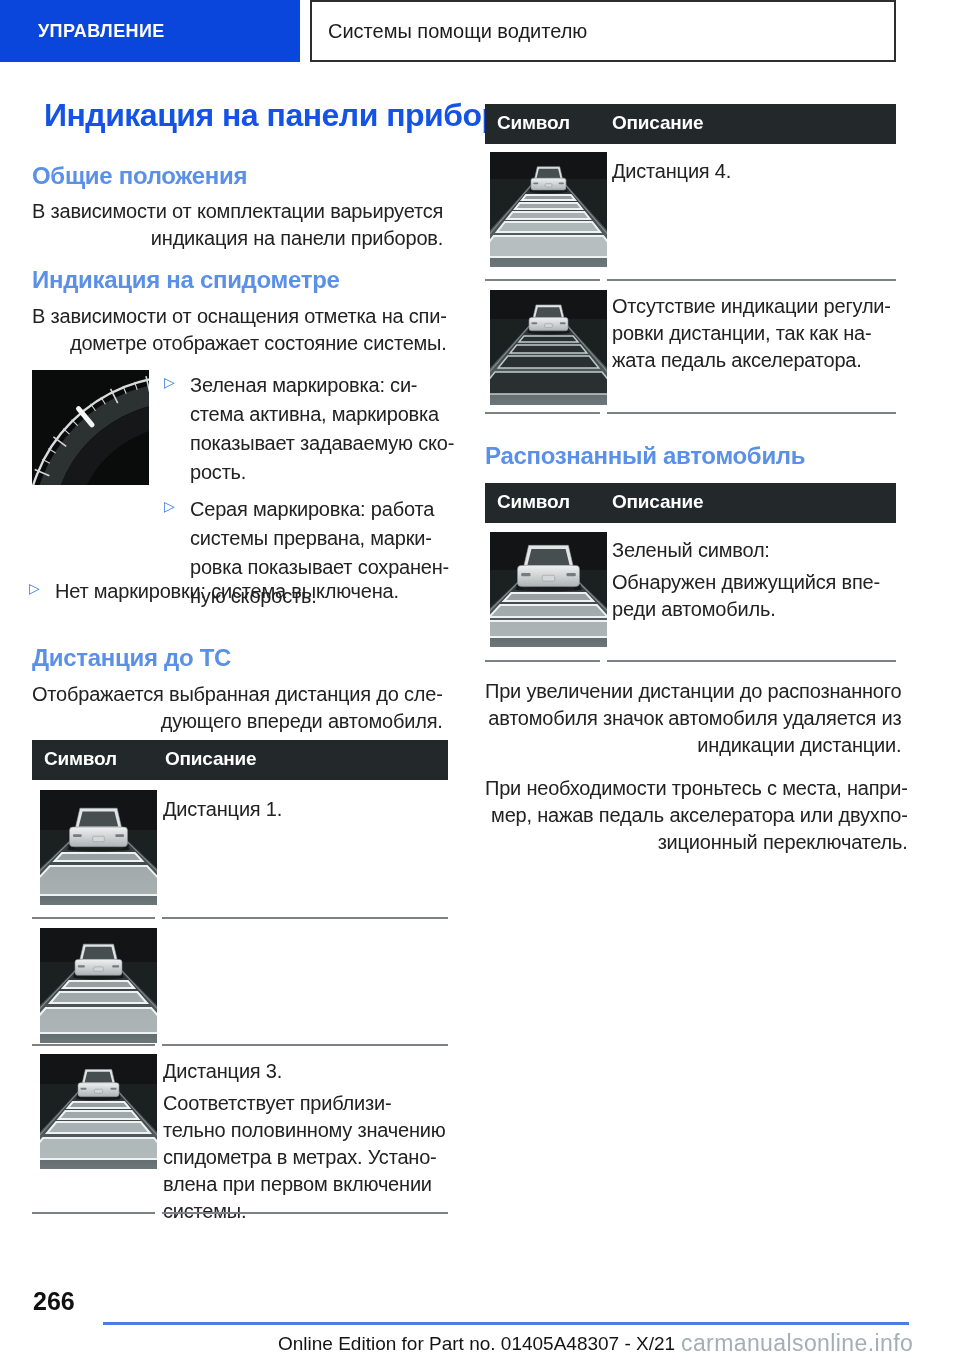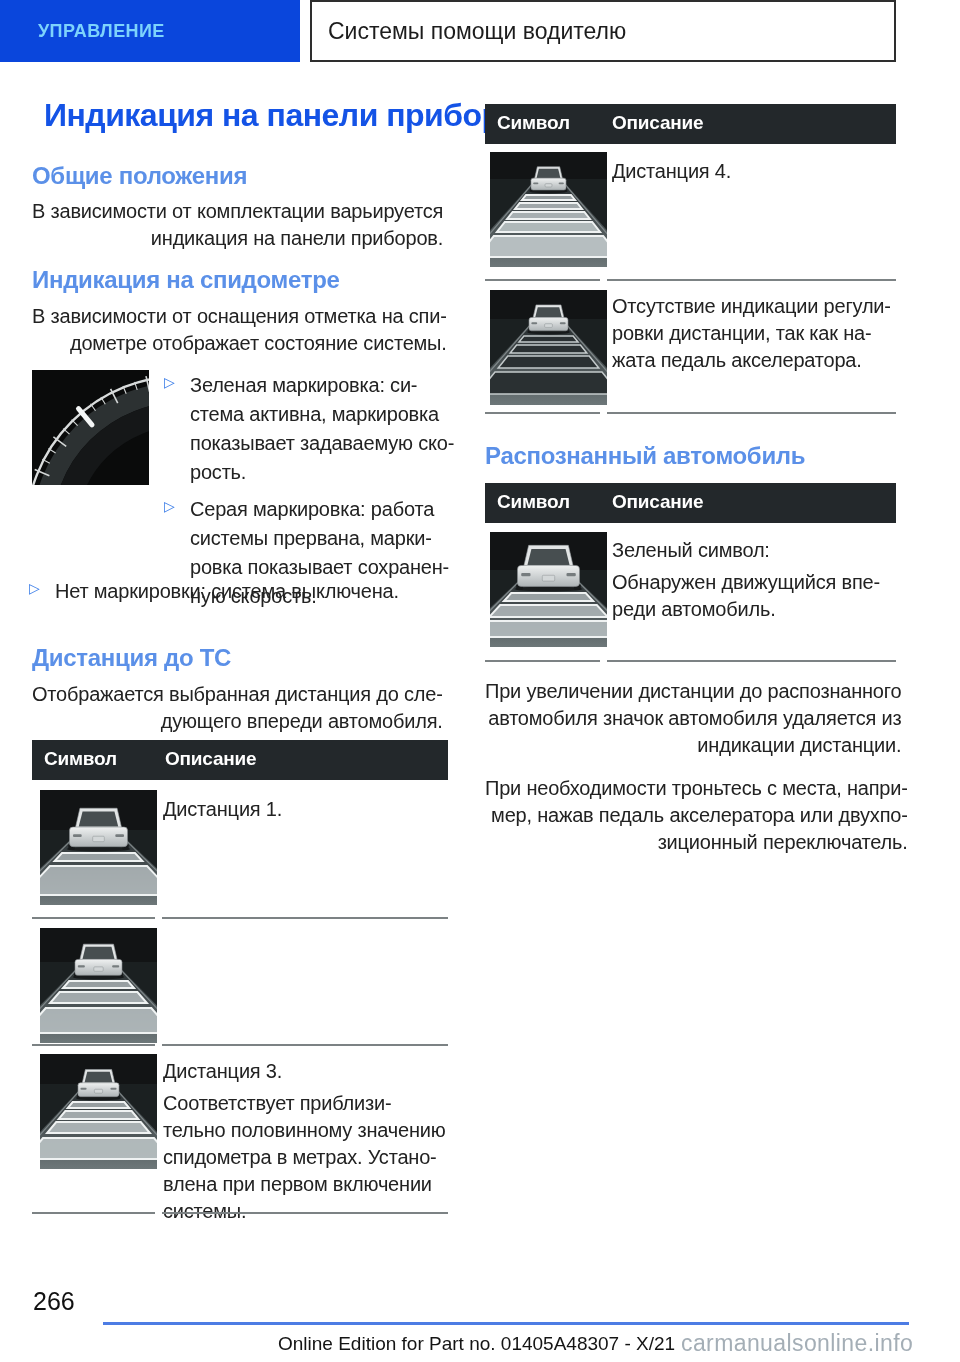--- a/index.html
+++ b/index.html
@@ -6,24 +6,24 @@
     --header-blue:#0a46dc; --title-blue:#1453e6; --heading-blue:#5b90e8;
     --bullet-blue:#3c7ee8; --table-header-bg:#23282b; --divider-gray:#7c8284;
     --footer-line-blue:#4d7ce4; --watermark-gray:#a4aeb6;
   }
   html,body{margin:0;padding:0;background:#fff;}
   .page{position:relative;width:960px;height:1362px;background:#ffffff;overflow:hidden;
         font-family:"Liberation Sans","DejaVu Sans",sans-serif;color:#212121;}
   
   .hdr-blue{position:absolute;left:0;top:0;width:300px;height:62px;background:var(--header-blue);
             display:flex;align-items:center;padding-left:38px;box-sizing:border-box;}
-  .hdr-blue span{color:#7dd3fc;font-size:18px;font-weight:bold;letter-spacing:.4px;}
+  .hdr-blue span{color:#ffffff;font-size:18px;font-weight:bold;letter-spacing:.4px;}
   .hdr-box{position:absolute;left:310px;top:0;width:586px;height:62px;border:2px solid #2e2e2e;
            box-sizing:border-box;display:flex;align-items:center;padding-left:16px;}
-  .hdr-box span{font-size:23px;color:#1c1c1c;}
+  .hdr-box span{font-size:20px;color:#1c1c1c;}
   
   .col{position:absolute;top:0;height:1362px;}
   .col-left{left:32px;width:416px;}
   .col-right{left:485px;width:411px;}
   .page-title{position:absolute;left:12px;margin:0;font-size:32px;line-height:32px;font-weight:bold;
               color:var(--title-blue);letter-spacing:-.5px;white-space:pre;}
   h2.sec{position:absolute;left:0;margin:0;font-size:24px;line-height:28px;font-weight:bold;
          color:var(--heading-blue);letter-spacing:-.3px;white-space:pre;}
   p.body, .rbody, .rtitle, .btext{margin:0;font-size:20px;line-height:27px;color:#222;
          letter-spacing:-.2px;white-space:pre;}
@@ -41,21 +41,21 @@
   .thead-r{width:411px;} .thead-r .c2{left:127px;}
   .rdesc{position:absolute;}
   .rtitle:empty{display:none;}
   .rtitle:not(:empty) + .rbody{margin-top:5px;}
   .hr{position:absolute;height:2px;}
   .hr-l{width:416px;background:linear-gradient(to right,var(--divider-gray) 0,var(--divider-gray) 123px,
         transparent 123px,transparent 130px,var(--divider-gray) 130px);}
   .hr-r{width:411px;background:linear-gradient(to right,var(--divider-gray) 0,var(--divider-gray) 115px,
         transparent 115px,transparent 122px,var(--divider-gray) 122px);}
   
-  .pagenum{position:absolute;left:33px;top:1287px;font-size:25px;font-weight:normal;color:#111;}
+  .pagenum{position:absolute;left:33px;top:1287px;font-size:25px;font-weight:bold;color:#111;}
   .footline{position:absolute;left:103px;top:1322px;width:806px;height:3px;background:var(--footer-line-blue);}
   .footnote{position:absolute;left:278px;top:1333px;font-size:19px;color:#141414;white-space:pre;}
   .watermark{position:absolute;left:681px;top:1330px;font-size:23px;color:var(--watermark-gray);
              letter-spacing:.4px;white-space:pre;}
 </style>
 </head>
 <body>
 
 <div class="page">
 

